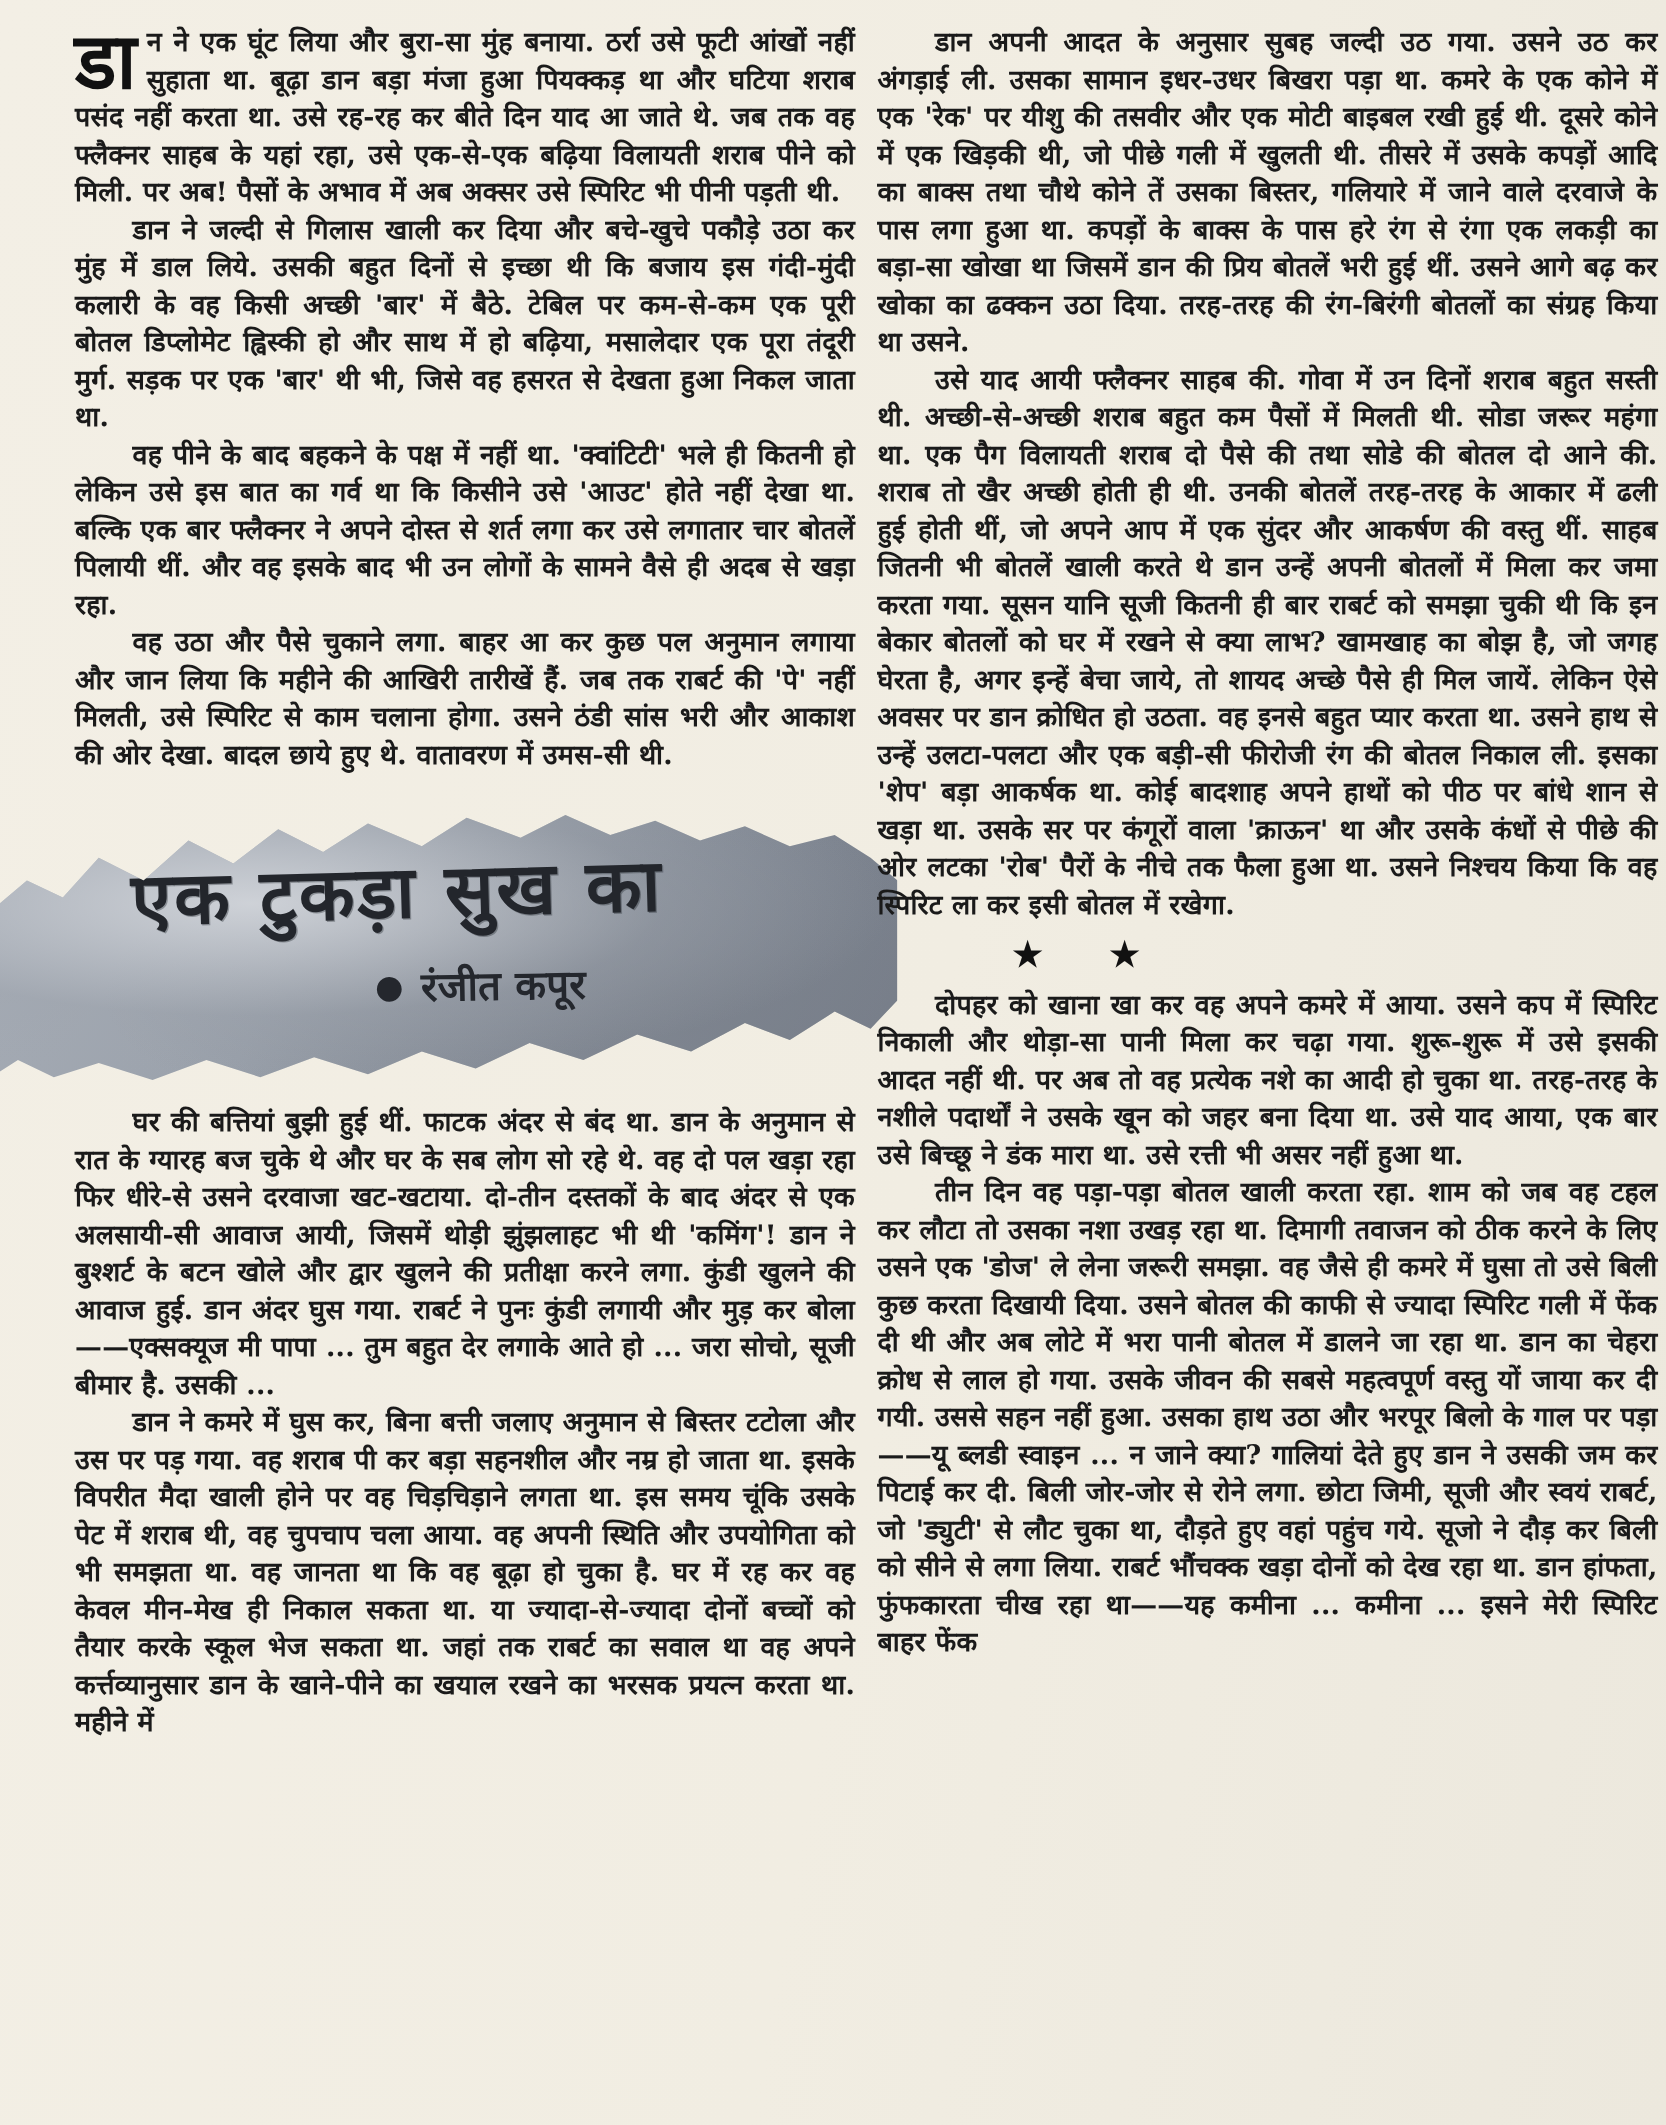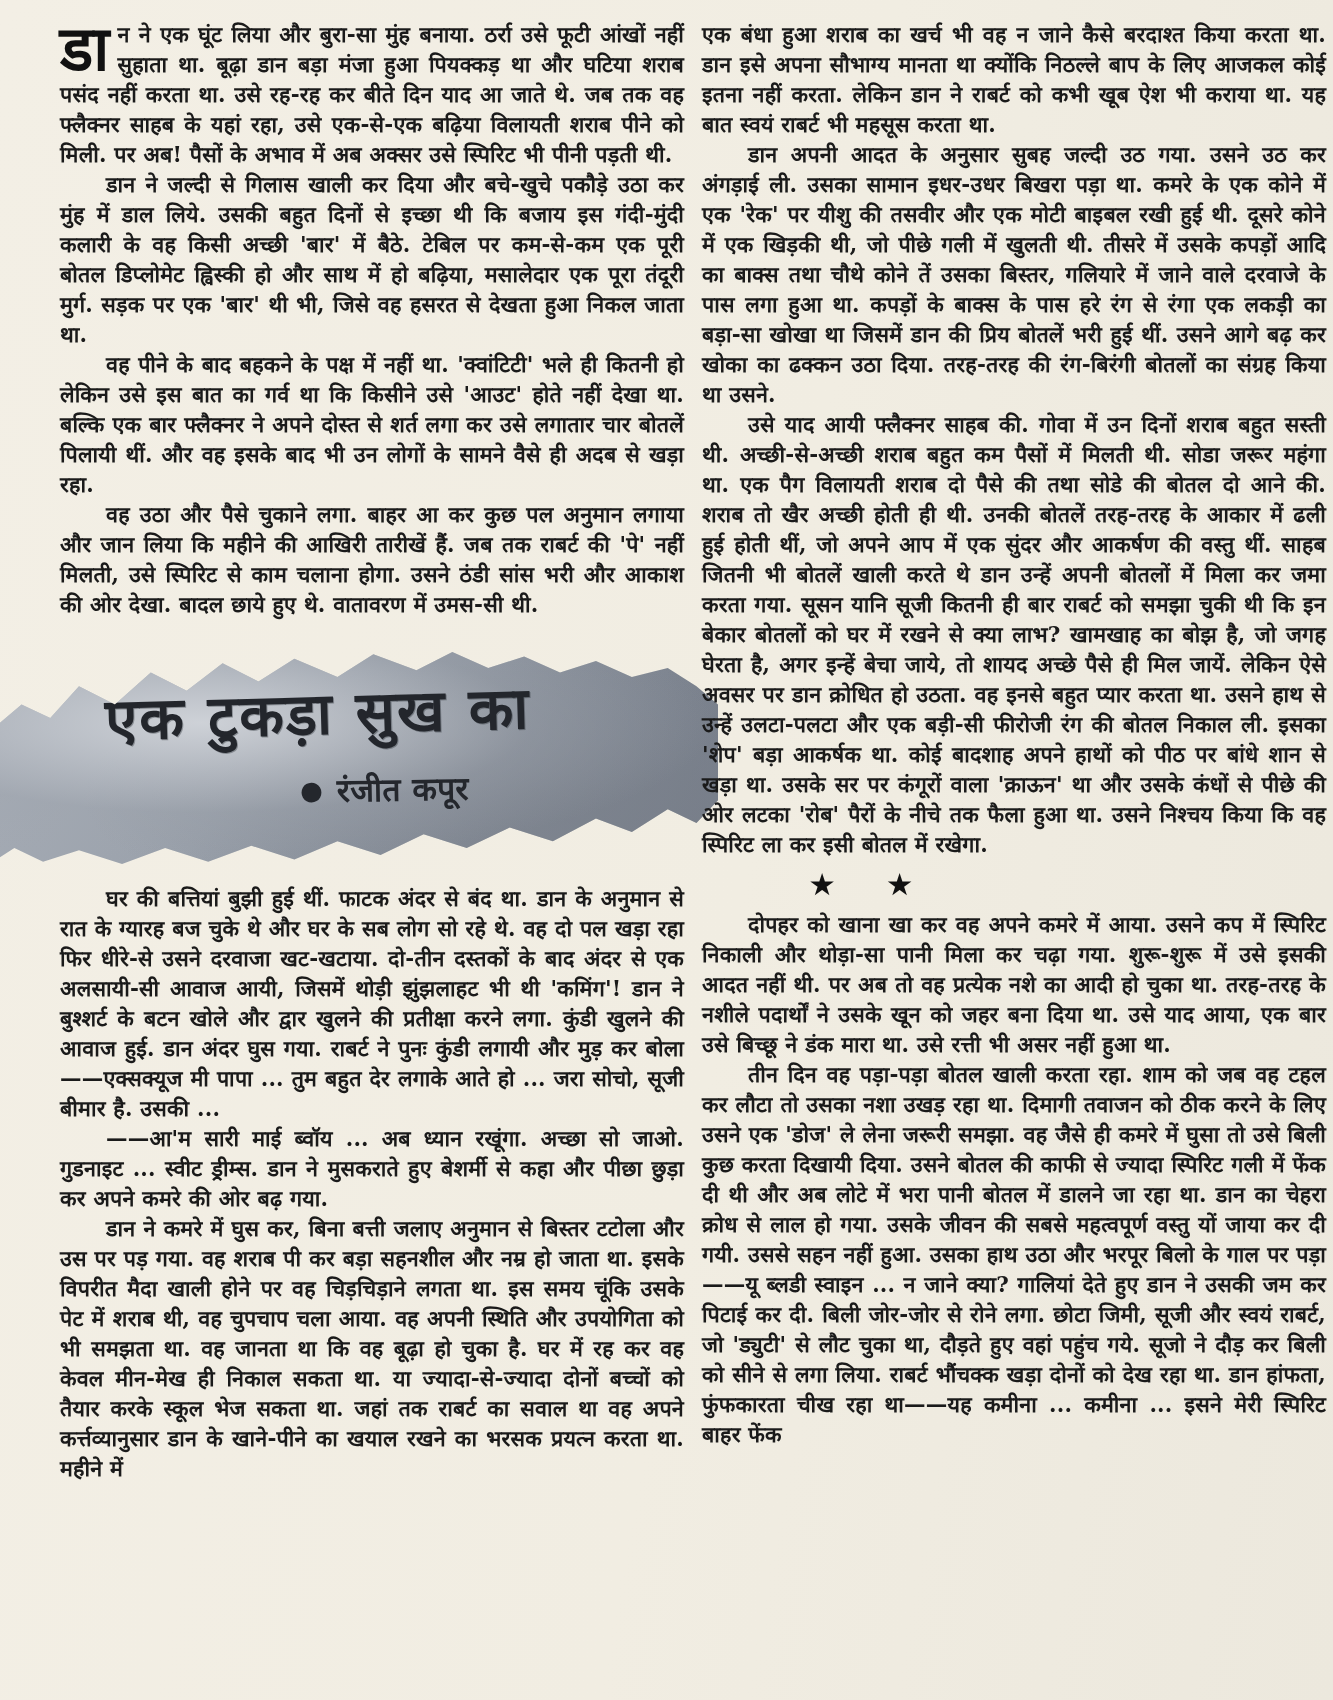--- a/index.html
+++ b/index.html
@@ -102,26 +102,24 @@
     <p class="para indent">वह उठा और पैसे चुकाने लगा. बाहर आ कर कुछ पल अनुमान लगाया और जान लिया कि महीने की आखिरी तारीखें हैं. जब तक राबर्ट की 'पे' नहीं मिलती, उसे स्पिरिट से काम चलाना होगा. उसने ठंडी सांस भरी और आकाश की ओर देखा. बादल छाये हुए थे. वातावरण में उमस-सी थी.</p>
 
     <div class="torn-paper">
       <div class="story-title">एक टुकड़ा सुख का</div>
       <div class="byline">
         <span class="bullet">●</span><span>रंजीत कपूर</span>
       </div>
     </div>
 
     <p class="para indent">घर की बत्तियां बुझी हुई थीं. फाटक अंदर से बंद था. डान के अनुमान से रात के ग्यारह बज चुके थे और घर के सब लोग सो रहे थे. वह दो पल खड़ा रहा फिर धीरे-से उसने दरवाजा खट-खटाया. दो-तीन दस्तकों के बाद अंदर से एक अलसायी-सी आवाज आयी, जिसमें थोड़ी झुंझलाहट भी थी 'कमिंग'! डान ने बुश्शर्ट के बटन खोले और द्वार खुलने की प्रतीक्षा करने लगा. कुंडी खुलने की आवाज हुई. डान अंदर घुस गया. राबर्ट ने पुनः कुंडी लगायी और मुड़ कर बोला——एक्सक्यूज मी पापा ... तुम बहुत देर लगाके आते हो ... जरा सोचो, सूजी बीमार है. उसकी ...</p>
-    <p class="para indent">——आ'म सारी माई ब्वॉय ... अब ध्यान रखूंगा. अच्छा सो जाओ. गुडनाइट ... स्वीट ड्रीम्स. डान ने मुसकराते हुए बेशर्मी से कहा और पीछा छुड़ा कर अपने कमरे की ओर बढ़ गया.</p>
     <p class="para indent">डान ने कमरे में घुस कर, बिना बत्ती जलाए अनुमान से बिस्तर टटोला और उस पर पड़ गया. वह शराब पी कर बड़ा सहनशील और नम्र हो जाता था. इसके विपरीत मैदा खाली होने पर वह चिड़चिड़ाने लगता था. इस समय चूंकि उसके पेट में शराब थी, वह चुपचाप चला आया. वह अपनी स्थिति और उपयोगिता को भी समझता था. वह जानता था कि वह बूढ़ा हो चुका है. घर में रह कर वह केवल मीन-मेख ही निकाल सकता था. या ज्यादा-से-ज्यादा दोनों बच्चों को तैयार करके स्कूल भेज सकता था. जहां तक राबर्ट का सवाल था वह अपने कर्त्तव्यानुसार डान के खाने-पीने का खयाल रखने का भरसक प्रयत्न करता था. महीने में</p>
   </div>
 
   <div class="col col-right">
-    <p class="para">एक बंधा हुआ शराब का खर्च भी वह न जाने कैसे बरदाश्त किया करता था. डान इसे अपना सौभाग्य मानता था क्योंकि निठल्ले बाप के लिए आजकल कोई इतना नहीं करता. लेकिन डान ने राबर्ट को कभी खूब ऐश भी कराया था. यह बात स्वयं राबर्ट भी महसूस करता था.</p>
     <p class="para indent">डान अपनी आदत के अनुसार सुबह जल्दी उठ गया. उसने उठ कर अंगड़ाई ली. उसका सामान इधर-उधर बिखरा पड़ा था. कमरे के एक कोने में एक 'रेक' पर यीशु की तसवीर और एक मोटी बाइबल रखी हुई थी. दूसरे कोने में एक खिड़की थी, जो पीछे गली में खुलती थी. तीसरे में उसके कपड़ों आदि का बाक्स तथा चौथे कोने तें उसका बिस्तर, गलियारे में जाने वाले दरवाजे के पास लगा हुआ था. कपड़ों के बाक्स के पास हरे रंग से रंगा एक लकड़ी का बड़ा-सा खोखा था जिसमें डान की प्रिय बोतलें भरी हुई थीं. उसने आगे बढ़ कर खोका का ढक्कन उठा दिया. तरह-तरह की रंग-बिरंगी बोतलों का संग्रह किया था उसने.</p>
     <p class="para indent">उसे याद आयी फ्लैक्नर साहब की. गोवा में उन दिनों शराब बहुत सस्ती थी. अच्छी-से-अच्छी शराब बहुत कम पैसों में मिलती थी. सोडा जरूर महंगा था. एक पैग विलायती शराब दो पैसे की तथा सोडे की बोतल दो आने की. शराब तो खैर अच्छी होती ही थी. उनकी बोतलें तरह-तरह के आकार में ढली हुई होती थीं, जो अपने आप में एक सुंदर और आकर्षण की वस्तु थीं. साहब जितनी भी बोतलें खाली करते थे डान उन्हें अपनी बोतलों में मिला कर जमा करता गया. सूसन यानि सूजी कितनी ही बार राबर्ट को समझा चुकी थी कि इन बेकार बोतलों को घर में रखने से क्या लाभ? खामखाह का बोझ है, जो जगह घेरता है, अगर इन्हें बेचा जाये, तो शायद अच्छे पैसे ही मिल जायें. लेकिन ऐसे अवसर पर डान क्रोधित हो उठता. वह इनसे बहुत प्यार करता था. उसने हाथ से उन्हें उलटा-पलटा और एक बड़ी-सी फीरोजी रंग की बोतल निकाल ली. इसका 'शेप' बड़ा आकर्षक था. कोई बादशाह अपने हाथों को पीठ पर बांधे शान से खड़ा था. उसके सर पर कंगूरों वाला 'क्राऊन' था और उसके कंधों से पीछे की ओर लटका 'रोब' पैरों के नीचे तक फैला हुआ था. उसने निश्चय किया कि वह स्पिरिट ला कर इसी बोतल में रखेगा.</p>
     <div class="stars">★ ★</div>
     <p class="para indent">दोपहर को खाना खा कर वह अपने कमरे में आया. उसने कप में स्पिरिट निकाली और थोड़ा-सा पानी मिला कर चढ़ा गया. शुरू-शुरू में उसे इसकी आदत नहीं थी. पर अब तो वह प्रत्येक नशे का आदी हो चुका था. तरह-तरह के नशीले पदार्थों ने उसके खून को जहर बना दिया था. उसे याद आया, एक बार उसे बिच्छू ने डंक मारा था. उसे रत्ती भी असर नहीं हुआ था.</p>
     <p class="para indent">तीन दिन वह पड़ा-पड़ा बोतल खाली करता रहा. शाम को जब वह टहल कर लौटा तो उसका नशा उखड़ रहा था. दिमागी तवाजन को ठीक करने के लिए उसने एक 'डोज' ले लेना जरूरी समझा. वह जैसे ही कमरे में घुसा तो उसे बिली कुछ करता दिखायी दिया. उसने बोतल की काफी से ज्यादा स्पिरिट गली में फेंक दी थी और अब लोटे में भरा पानी बोतल में डालने जा रहा था. डान का चेहरा क्रोध से लाल हो गया. उसके जीवन की सबसे महत्वपूर्ण वस्तु यों जाया कर दी गयी. उससे सहन नहीं हुआ. उसका हाथ उठा और भरपूर बिलो के गाल पर पड़ा——यू ब्लडी स्वाइन ... न जाने क्या? गालियां देते हुए डान ने उसकी जम कर पिटाई कर दी. बिली जोर-जोर से रोने लगा. छोटा जिमी, सूजी और स्वयं राबर्ट, जो 'ड्युटी' से लौट चुका था, दौड़ते हुए वहां पहुंच गये. सूजो ने दौड़ कर बिली को सीने से लगा लिया. राबर्ट भौंचक्क खड़ा दोनों को देख रहा था. डान हांफता, फुंफकारता चीख रहा था——यह कमीना ... कमीना ... इसने मेरी स्पिरिट बाहर फेंक</p>
   </div>
 
 </div>
 
 </body></html>

